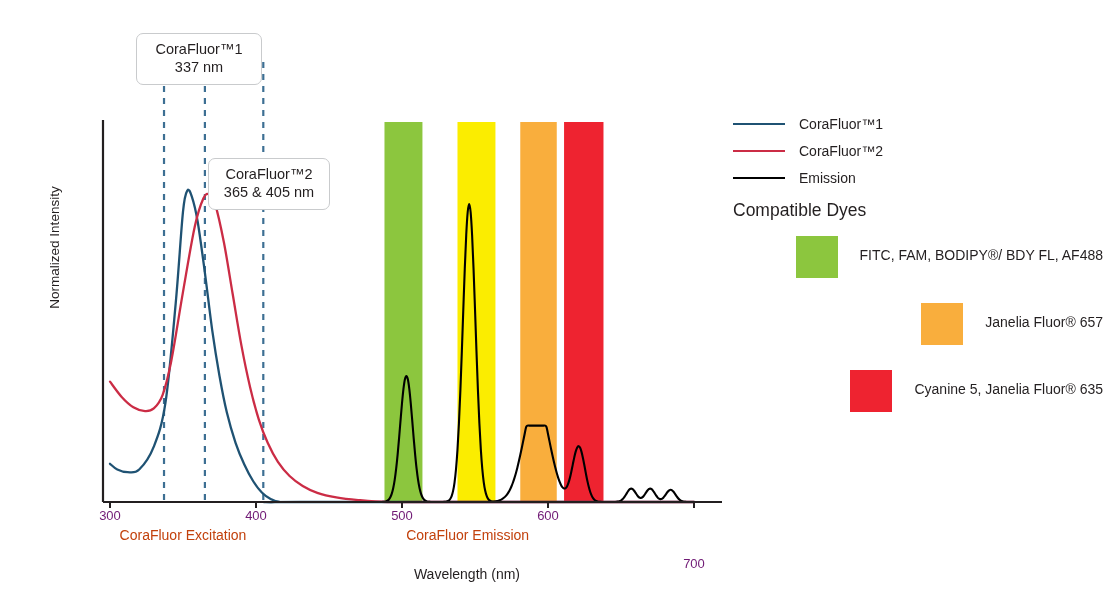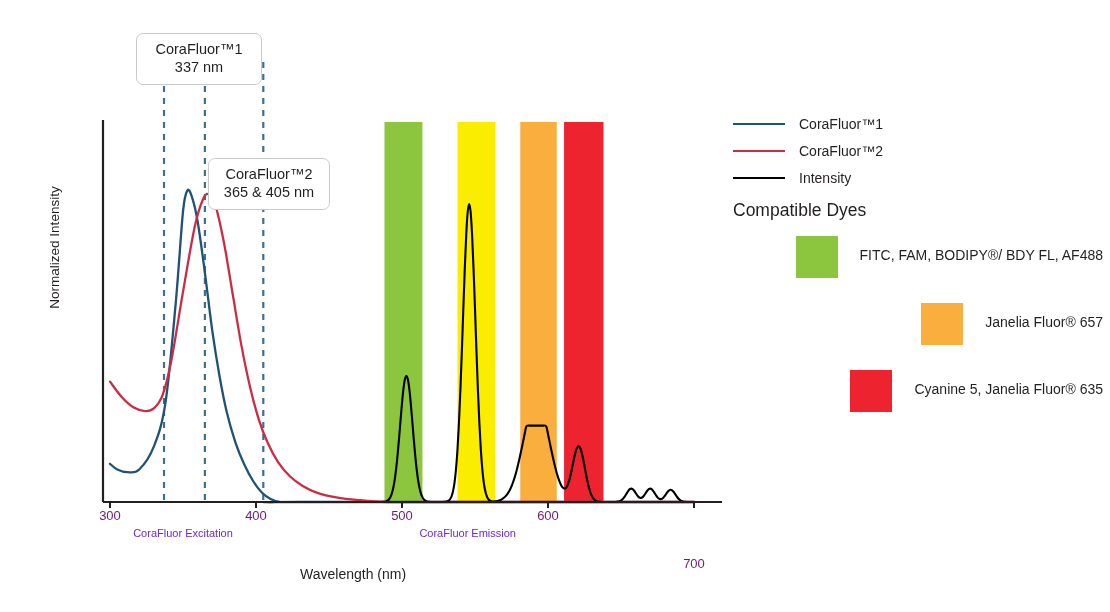--- a/index.html
+++ b/index.html
@@ -8,22 +8,22 @@
   #plot{position:absolute;left:0;top:0;}
   .callout{position:absolute;background:#ffffff;border:1px solid #c9cbcd;border-radius:7px;
            text-align:center;line-height:1.22;color:#231f20;font-size:14.5px;padding:7px 12px 8px;
            box-sizing:border-box;}
   #callout1{left:136px;top:33px;width:126px;}
   #callout2{left:208px;top:158px;width:122px;}
   .callout .l2{display:block;}
   #ylabel{position:absolute;left:-36px;top:240px;width:180px;text-align:center;
           transform:rotate(-90deg);font-size:13.5px;color:#231f20;}
   .xtick{position:absolute;font-size:13px;text-align:center;width:60px;color:#701a75;}
-  .subaxis{position:absolute;font-size:11px;text-align:center;color:#6d28d9;}
-  #xaxis-title{position:absolute;left:300px;top:566px;width:220px;text-align:left;font-size:14px;}
+  .subaxis{position:absolute;font-size:14px;text-align:center;color:#c2410c;}
+  #xaxis-title{position:absolute;left:300px;top:566px;width:220px;text-align:right;font-size:14px;}
   #legend{position:absolute;left:733px;top:110px;width:360px;}
   .lrow{display:flex;align-items:center;height:27px;}
   .lswatch{width:52px;height:0;border-top:2.4px solid #000;margin-right:14px;flex:none;}
   .ltext{font-size:14px;color:#231f20;}
   #dyes-title{position:absolute;left:733px;top:200px;font-size:17.5px;font-weight:normal;color:#231f20;}
   #dyes{position:absolute;left:733px;top:236px;width:370px;}
   .drow{display:flex;align-items:flex-start;margin-bottom:25px;justify-content:flex-end;}
   .dbox{width:42px;height:42px;margin-right:22px;flex:none;}
   .dtext{font-size:14px;line-height:1.35;color:#231f20;padding-top:10px;}
 </style>
@@ -92,21 +92,21 @@
       <div class="lrow">
         <div class="lswatch" style="border-top-color: rgb(31, 82, 115);"></div>
         <div class="ltext">CoraFluor™1</div>
       </div>
       <div class="lrow">
         <div class="lswatch" style="border-top-color: rgb(203, 44, 69);"></div>
         <div class="ltext">CoraFluor™2</div>
       </div>
       <div class="lrow">
         <div class="lswatch" style="border-top-color: rgb(0, 0, 0);"></div>
-        <div class="ltext">Intensity</div>
+        <div class="ltext">Emission</div>
       </div>
     </div>
 
   <div id="dyes-title">Compatible Dyes</div>
   <div id="dyes">
       <div class="drow">
         <div class="dbox" style="background: rgb(140, 198, 62);"></div>
         <div class="dtext">FITC, FAM, BODIPY®/ BDY FL, AF488</div>
       </div>
       <div class="drow">

